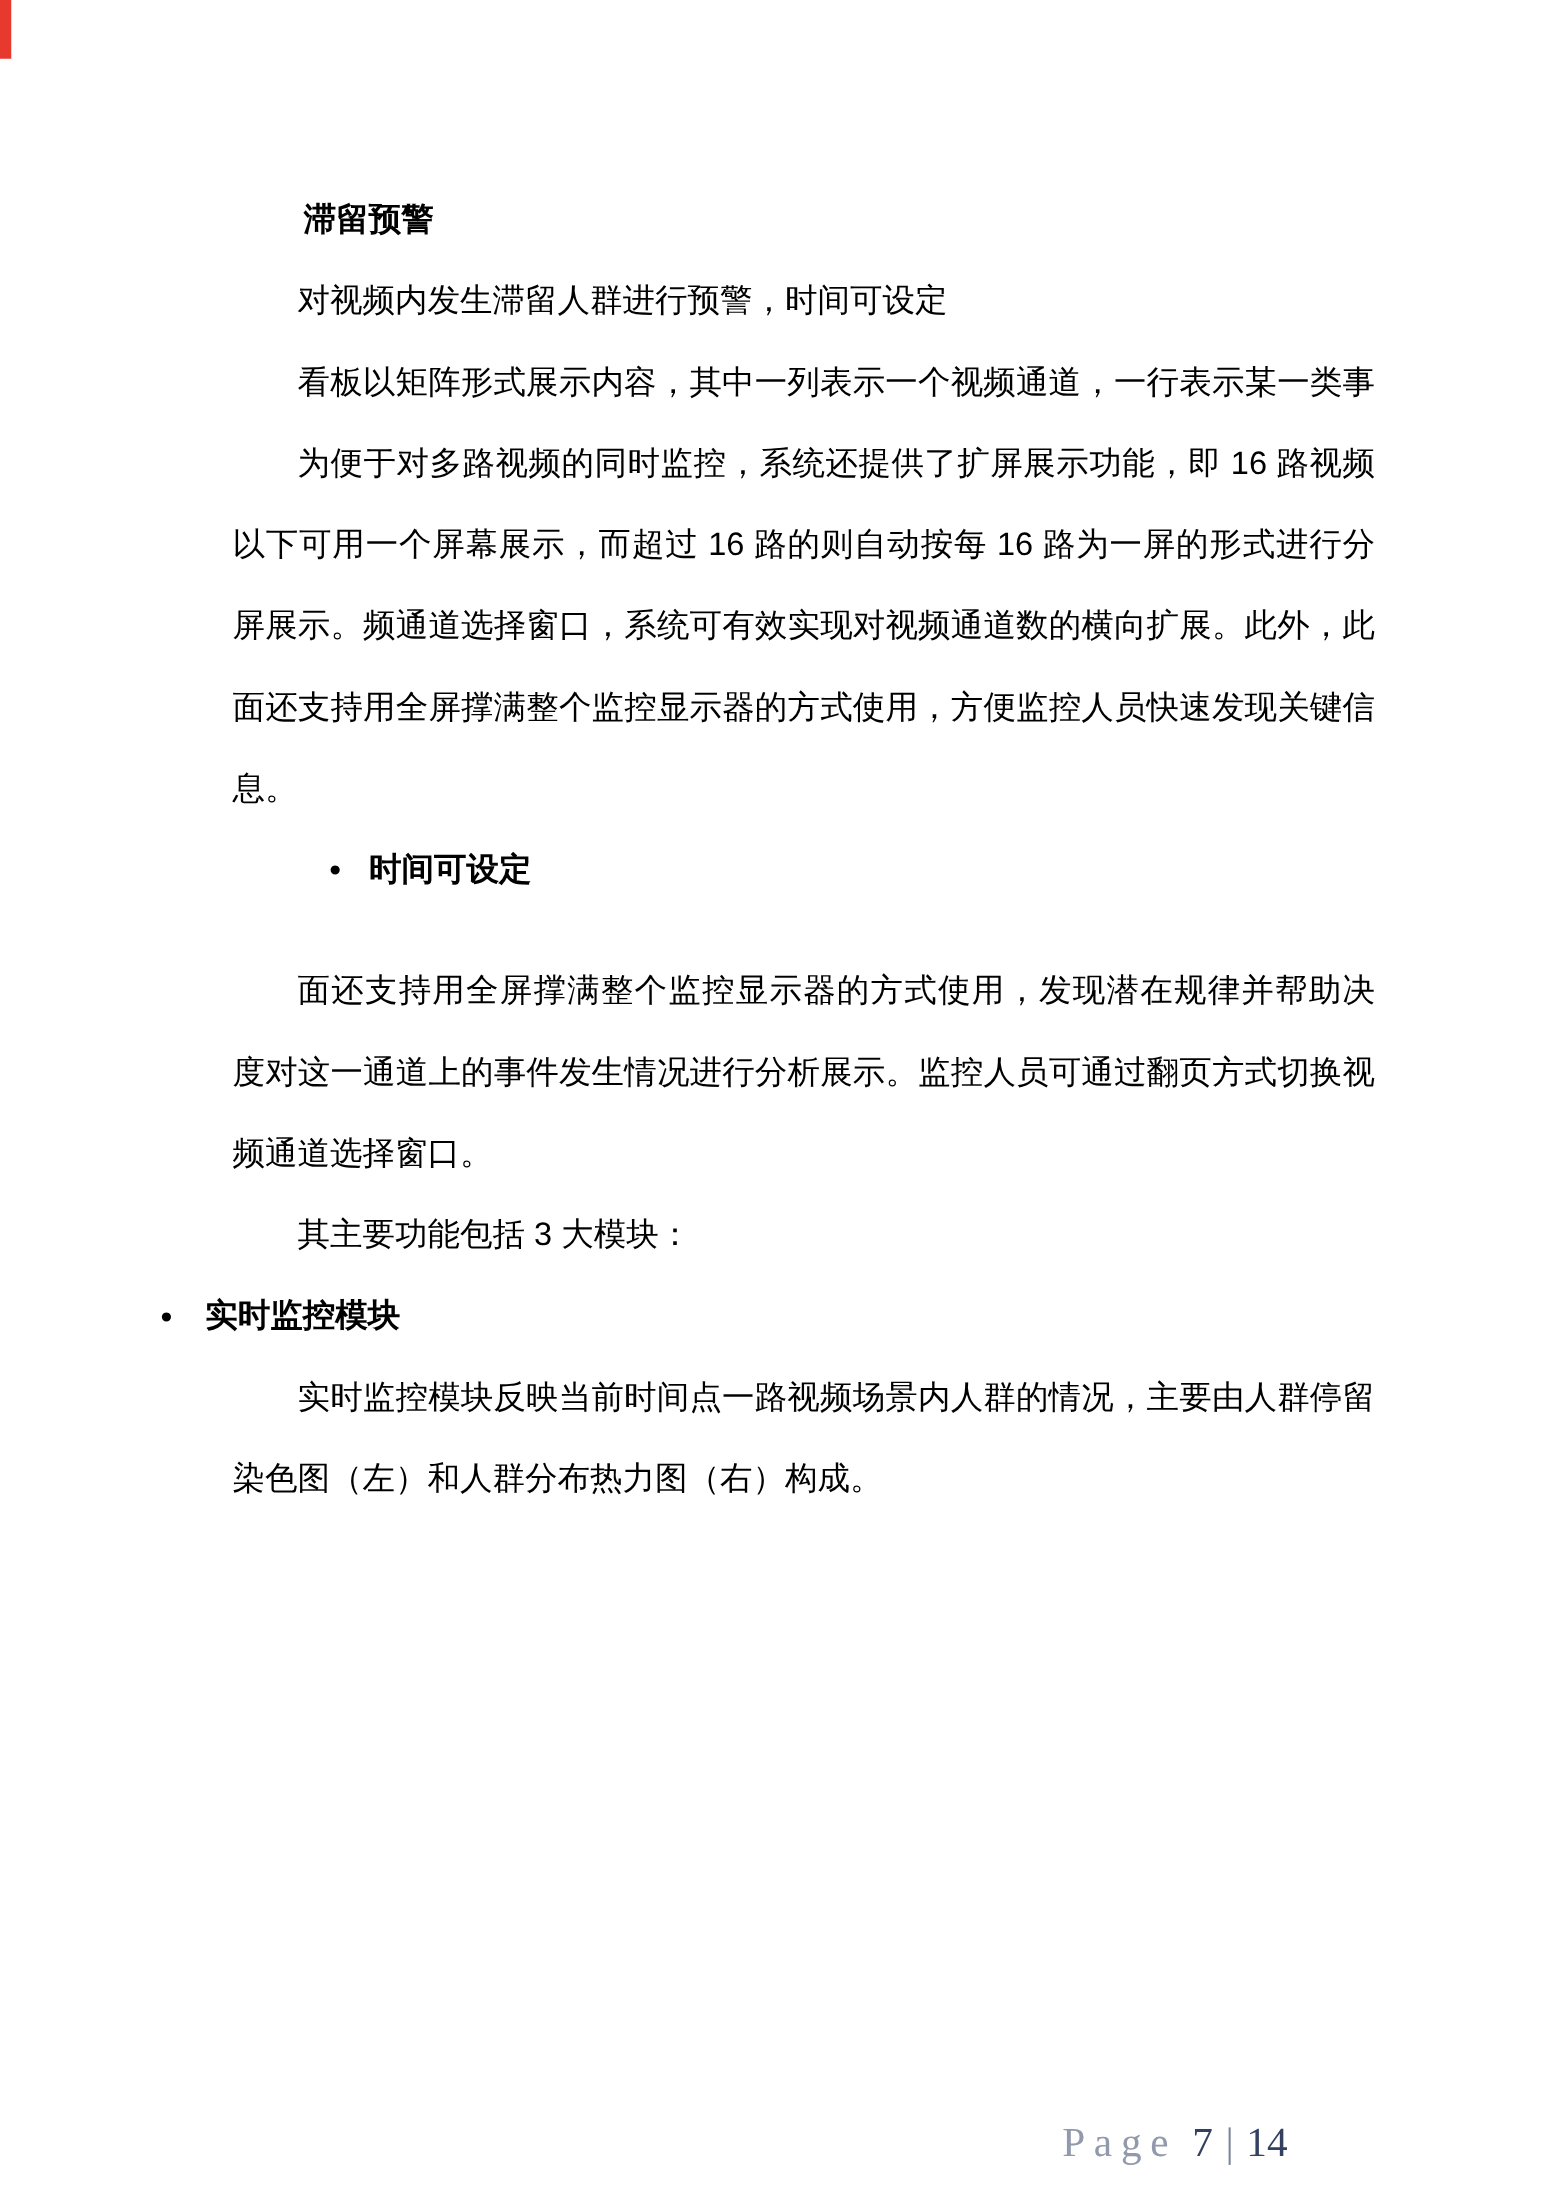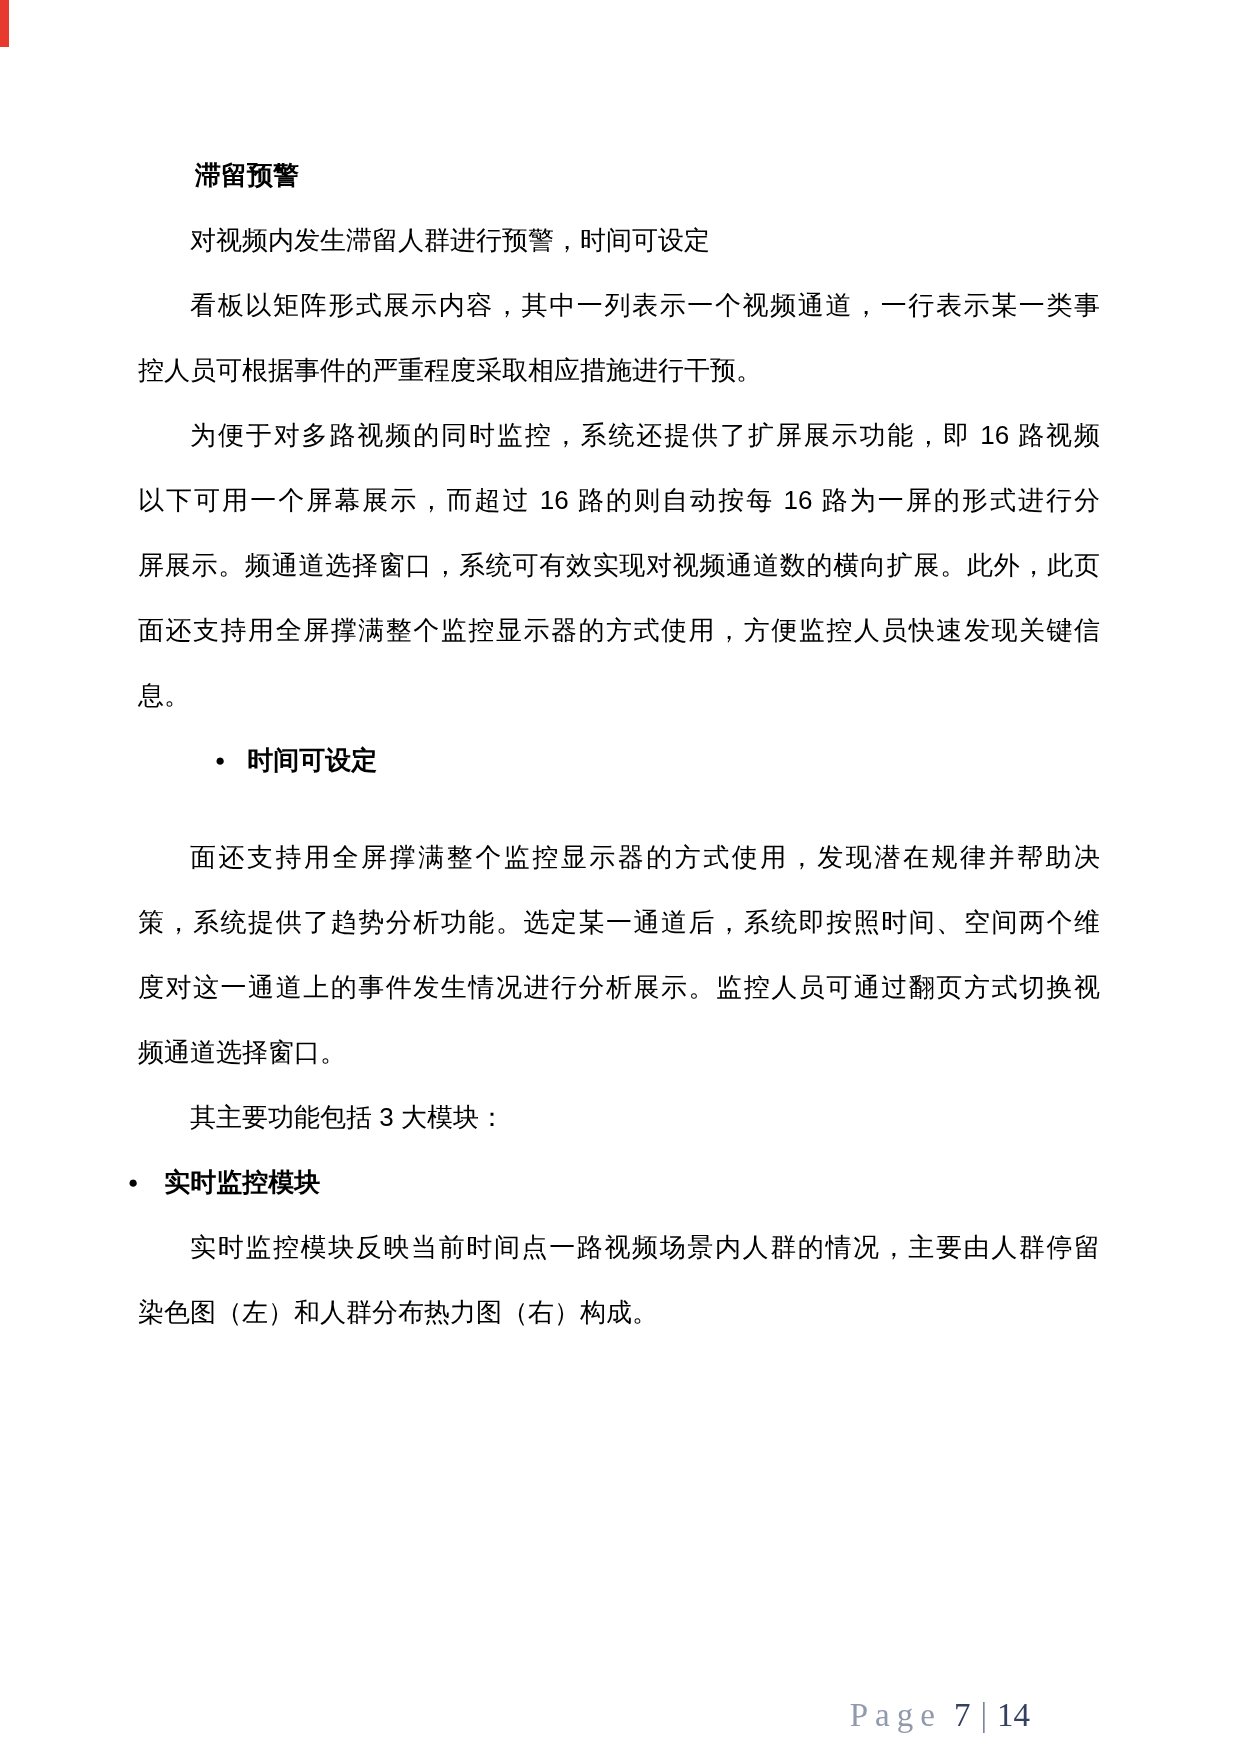--- a/index.html
+++ b/index.html
@@ -14,20 +14,21 @@
     position:absolute;left:0;top:0;width:9px;height:47px;
   }
   #content{
     position:absolute;left:138px;top:143px;width:962px;
     color:#000000;
   }
   .line{
     height:65px;line-height:65px;
     font-size:26px;
     white-space:nowrap;
+    margin-left:48px;
   }
   .justify,.indent-justify{
     white-space:normal;
     text-align:justify;
     text-align-last:justify;
     overflow:hidden;
   }
   .indent,.indent-justify{padding-left:52px;}
   .heading{padding-left:57px;font-weight:bold;}
   .bullet-indented{padding-left:77px;font-weight:bold;margin-bottom:32px;}
@@ -46,29 +47,27 @@
 </style>
 </head>
 <body style="background: rgb(255, 255, 255);">
 
 <div class="edge-marker" style="background: rgb(232, 57, 46);"></div>
 
 <div id="content" style="color: rgb(0, 0, 0);">
     <div class="line heading">滞留预警</div>
     <div class="line indent">对视频内发生滞留人群进行预警，时间可设定</div>
     <div class="line indent-justify">看板以矩阵形式展示内容，其中一列表示一个视频通道，一行表示某一类事</div>
-    <div class="line plain">控人员可根据事件的严重程度采取相应措施进行干预。</div>
     <div class="line indent-justify">为便于对多路视频的同时监控，系统还提供了扩屏展示功能，即 16 路视频</div>
     <div class="line justify">以下可用一个屏幕展示，而超过 16 路的则自动按每 16 路为一屏的形式进行分</div>
     <div class="line justify">屏展示。频通道选择窗口，系统可有效实现对视频通道数的横向扩展。此外，此页</div>
     <div class="line justify">面还支持用全屏撑满整个监控显示器的方式使用，方便监控人员快速发现关键信</div>
     <div class="line plain">息。</div>
     <div class="line bullet-indented"><span class="dot">●</span><span>时间可设定</span></div>
     <div class="line indent-justify">面还支持用全屏撑满整个监控显示器的方式使用，发现潜在规律并帮助决</div>
-    <div class="line justify">策，系统提供了趋势分析功能。选定某一通道后，系统即按照时间、空间两个维</div>
     <div class="line justify">度对这一通道上的事件发生情况进行分析展示。监控人员可通过翻页方式切换视</div>
     <div class="line plain">频通道选择窗口。</div>
     <div class="line indent">其主要功能包括 3 大模块：</div>
     <div class="line bullet-left"><span class="dot">●</span><span>实时监控模块</span></div>
     <div class="line indent-justify">实时监控模块反映当前时间点一路视频场景内人群的情况，主要由人群停留</div>
     <div class="line plain">染色图（左）和人群分布热力图（右）构成。</div>
   </div>
 
 <div class="footer">
   <span class="plabel">Page</span><span class="pnum">7</span><span class="psep">|</span><span class="ptotal">14</span>

